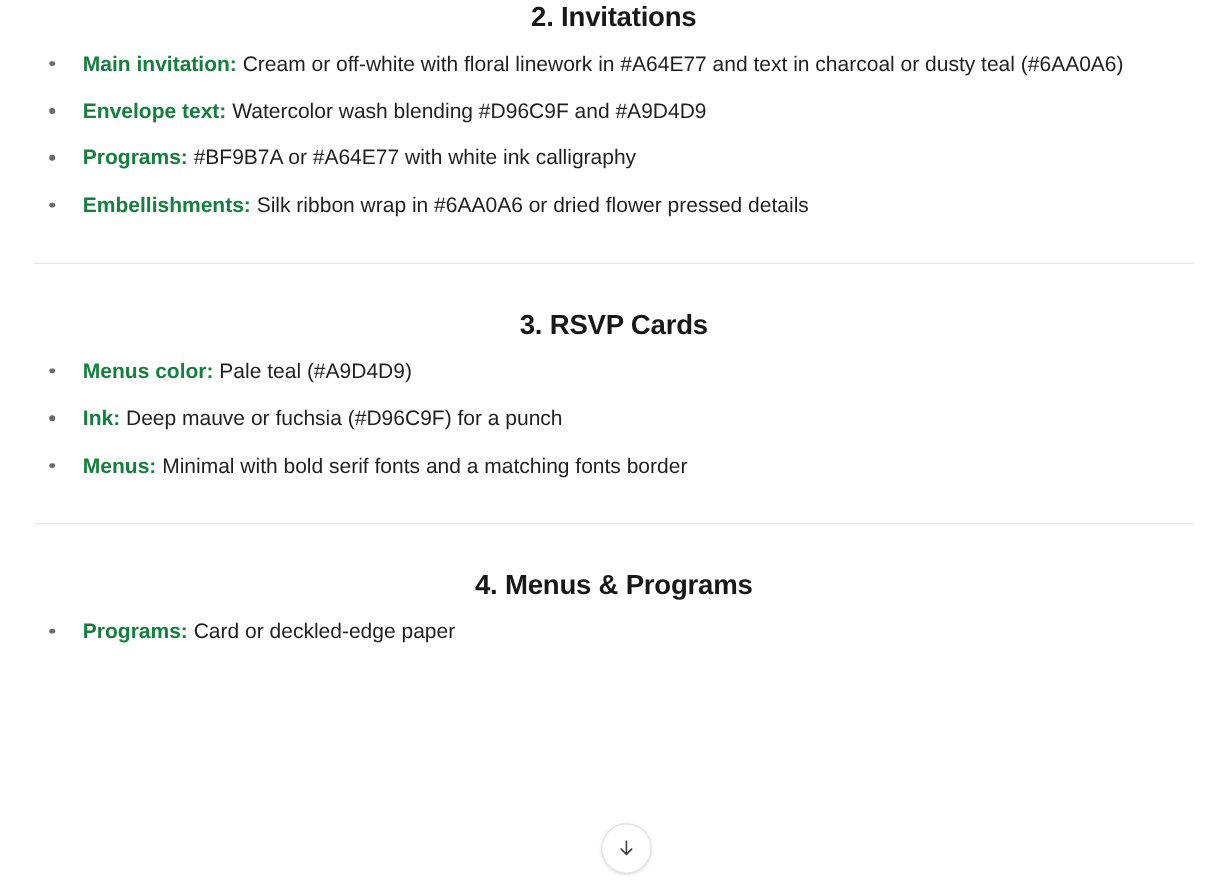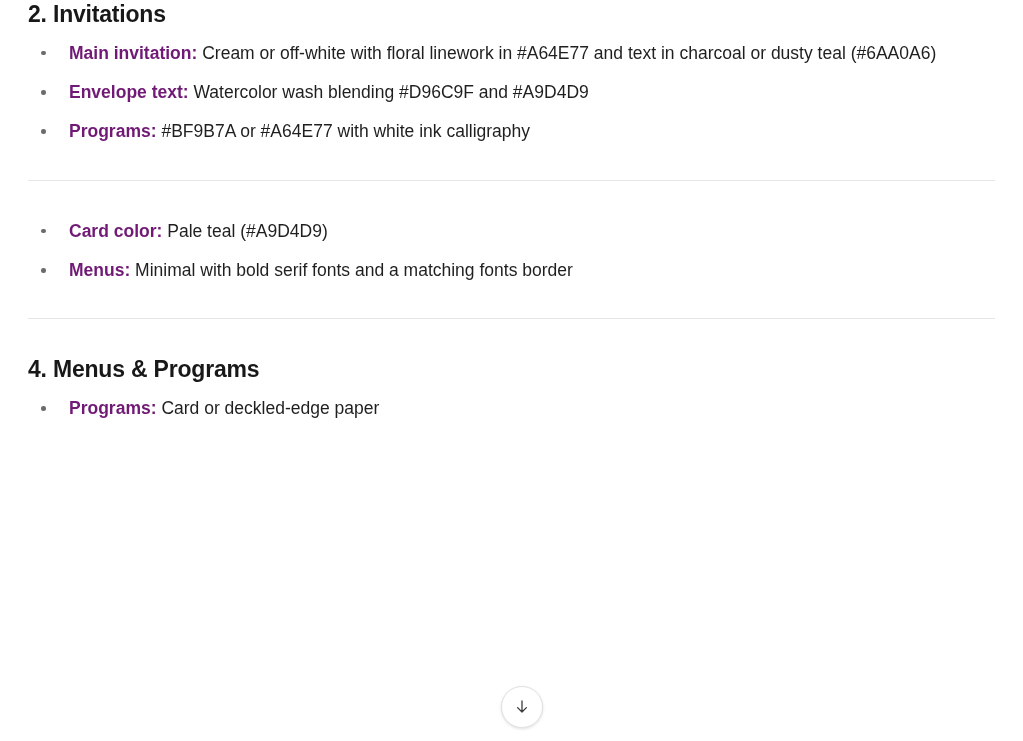--- a/index.html
+++ b/index.html
@@ -19,20 +19,21 @@
     padding: 0 28px;
     box-sizing: border-box;
   }
   h2.section-title {
     font-size: 23px;
     line-height: 1.25;
     font-weight: 700;
     letter-spacing: -0.2px;
     margin: 0 0 10px 0;
     color: #181818;
+    text-align: center;
   }
   .section {
     margin: 0;
   }
   ul.bullets {
     list-style: none;
     margin: 0;
     padding: 0;
   }
   ul.bullets > li {
@@ -51,21 +52,21 @@
     position: absolute;
     left: 13px;
     top: 12px;
     width: 4.5px;
     height: 4.5px;
     border-radius: 50%;
     background: #6b6b6b;
   }
   .term {
     font-weight: 700;
-    color: #701a75;
+    color: #15803d;
   }
   .divider {
     height: 1px;
     background: #e6e6e6;
     border: 0;
     margin: 0;
   }
   .gap-after-list { height: 34px; }
   .gap-before-heading { height: 36px; }
   .scroll-fab {
@@ -95,31 +96,38 @@
     <ul class="bullets">
       <li>
         <span class="term">Main invitation:</span><span> Cream or off-white with floral linework in #A64E77 and text in charcoal or dusty teal (#6AA0A6)</span>
       </li>
       <li>
         <span class="term">Envelope text:</span><span> Watercolor wash blending #D96C9F and #A9D4D9</span>
       </li>
       <li>
         <span class="term">Programs:</span><span> #BF9B7A or #A64E77 with white ink calligraphy</span>
       </li>
+      <li>
+        <span class="term">Embellishments:</span><span> Silk ribbon wrap in #6AA0A6 or dried flower pressed details</span>
+      </li>
     </ul>
   </div>
 
   <div class="gap-after-list"></div>
   <hr class="divider">
   <div class="gap-before-heading"></div>
 
   <div class="section">
+    <h2 class="section-title">3. RSVP Cards</h2>
     <ul class="bullets">
       <li>
-        <span class="term">Card color:</span><span> Pale teal (#A9D4D9)</span>
+        <span class="term">Menus color:</span><span> Pale teal (#A9D4D9)</span>
+      </li>
+      <li>
+        <span class="term">Ink:</span><span> Deep mauve or fuchsia (#D96C9F) for a punch</span>
       </li>
       <li>
         <span class="term">Menus:</span><span> Minimal with bold serif fonts and a matching fonts border</span>
       </li>
     </ul>
   </div>
 
   <div class="gap-after-list"></div>
   <hr class="divider">
   <div class="gap-before-heading"></div>

